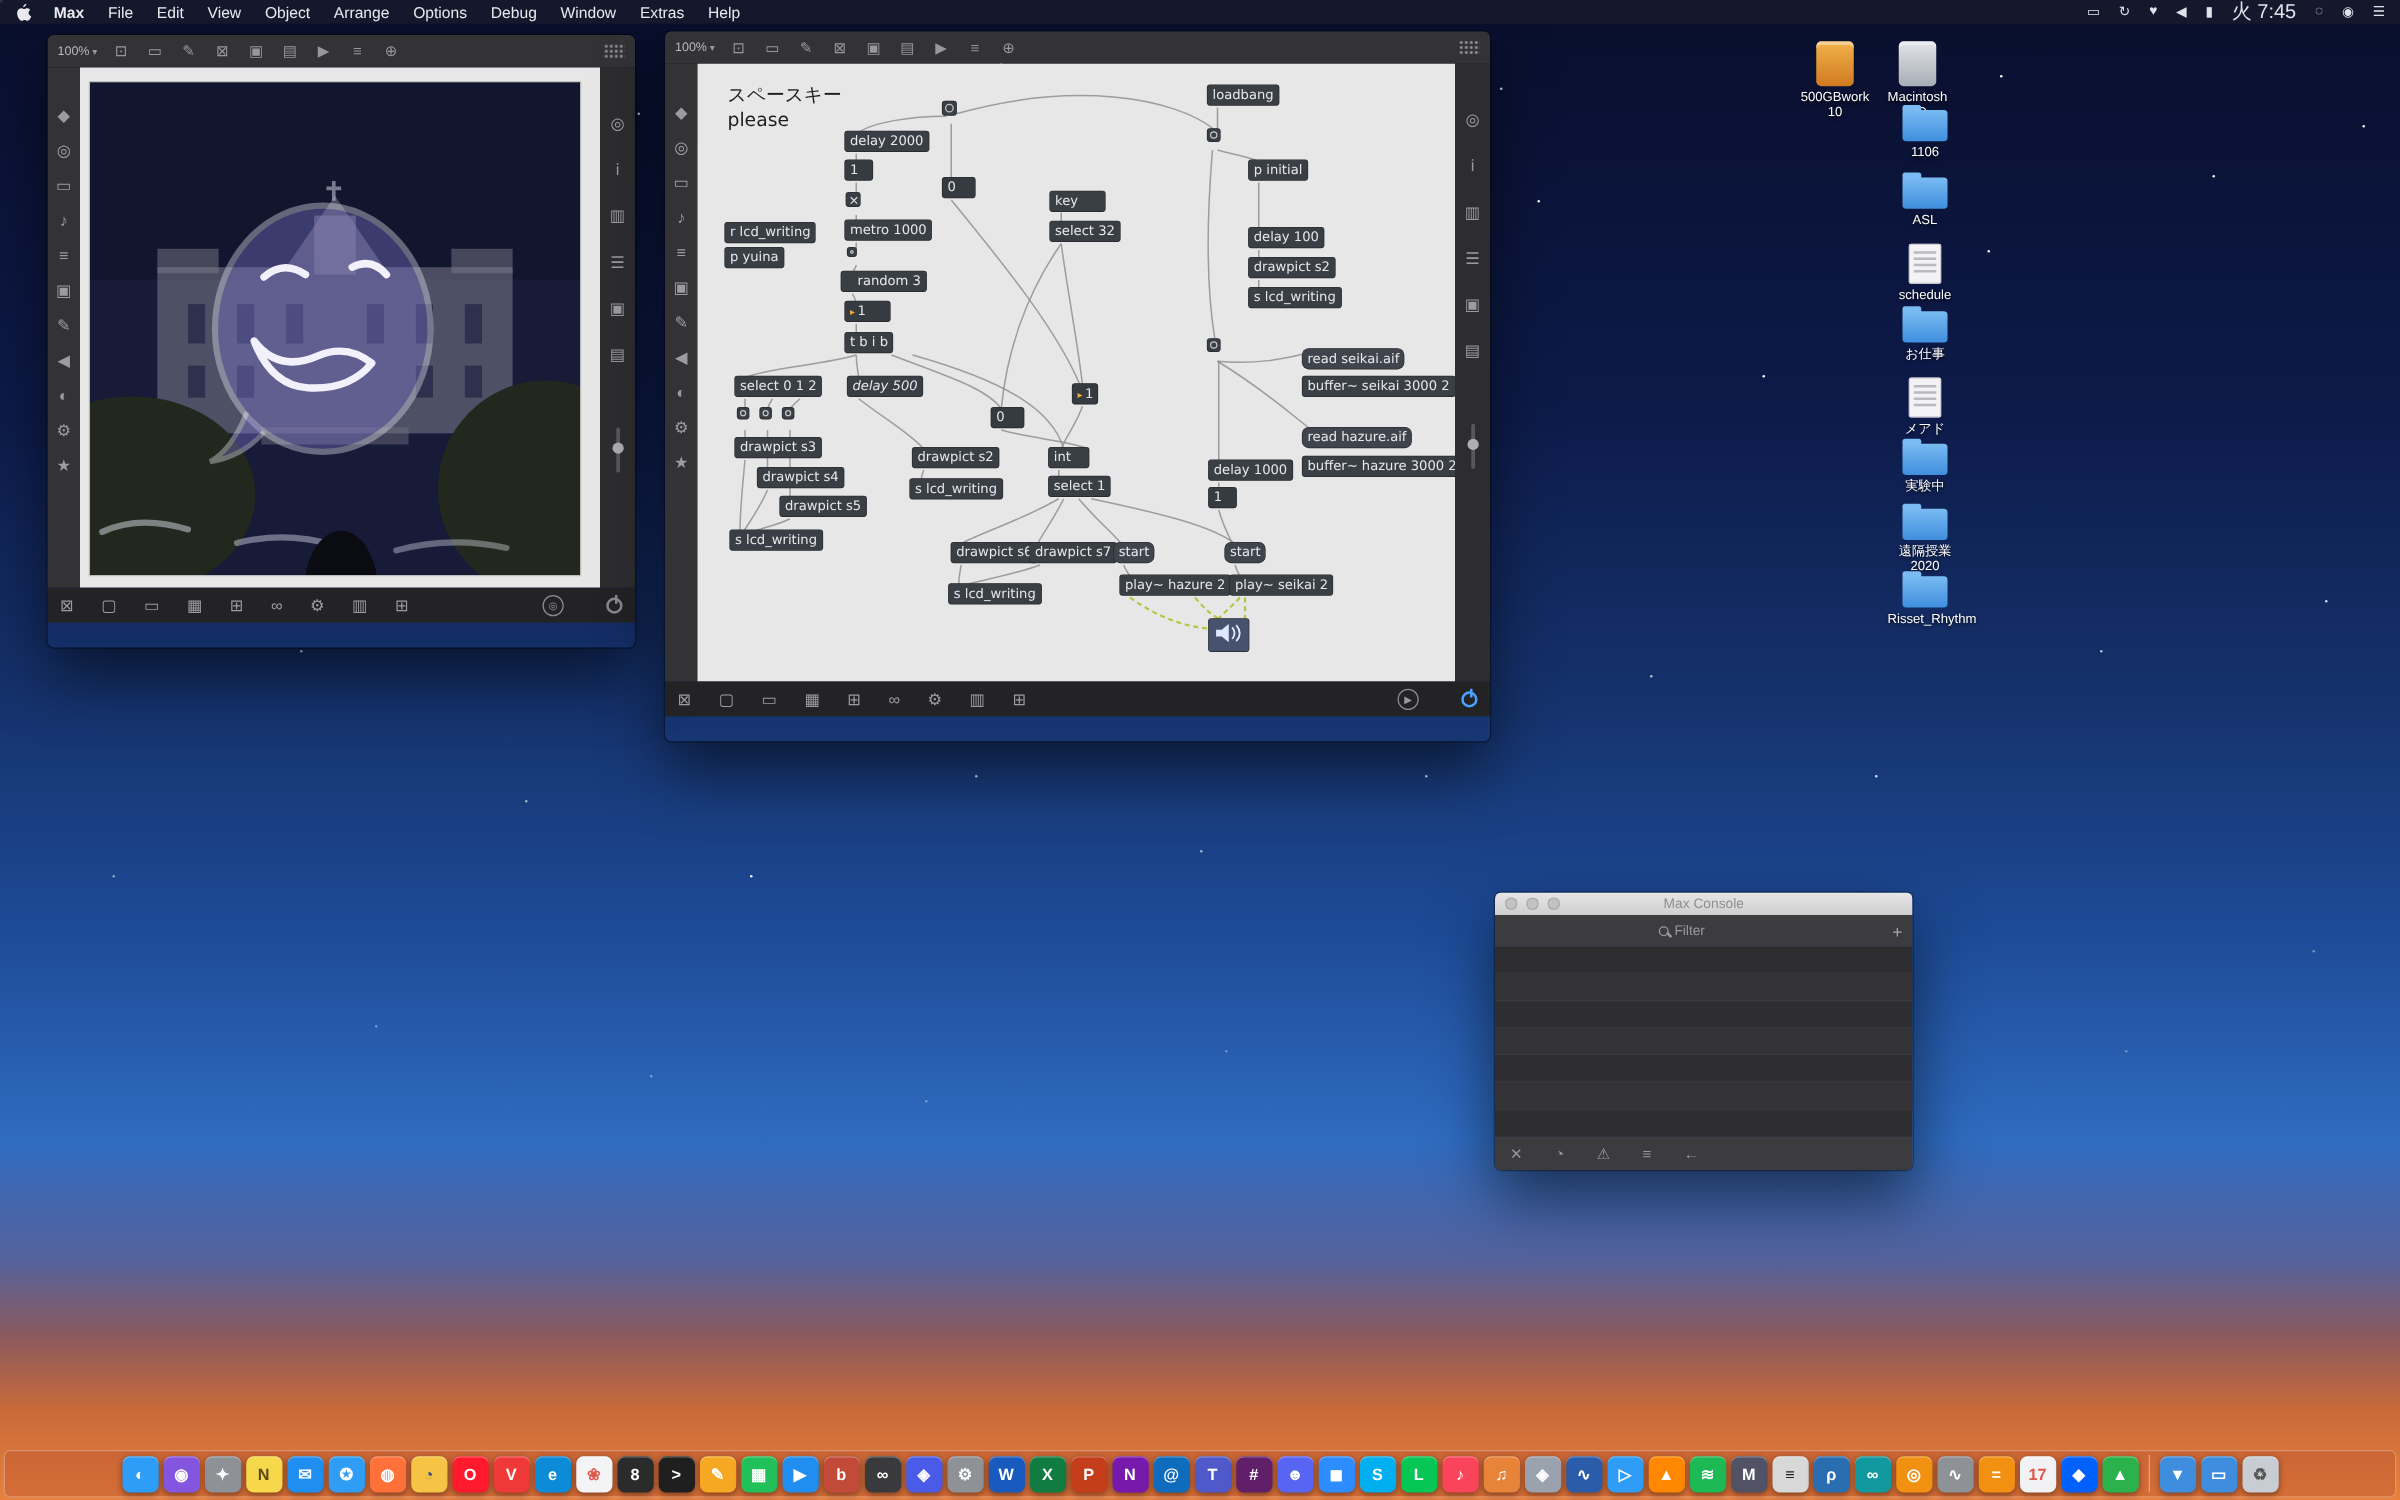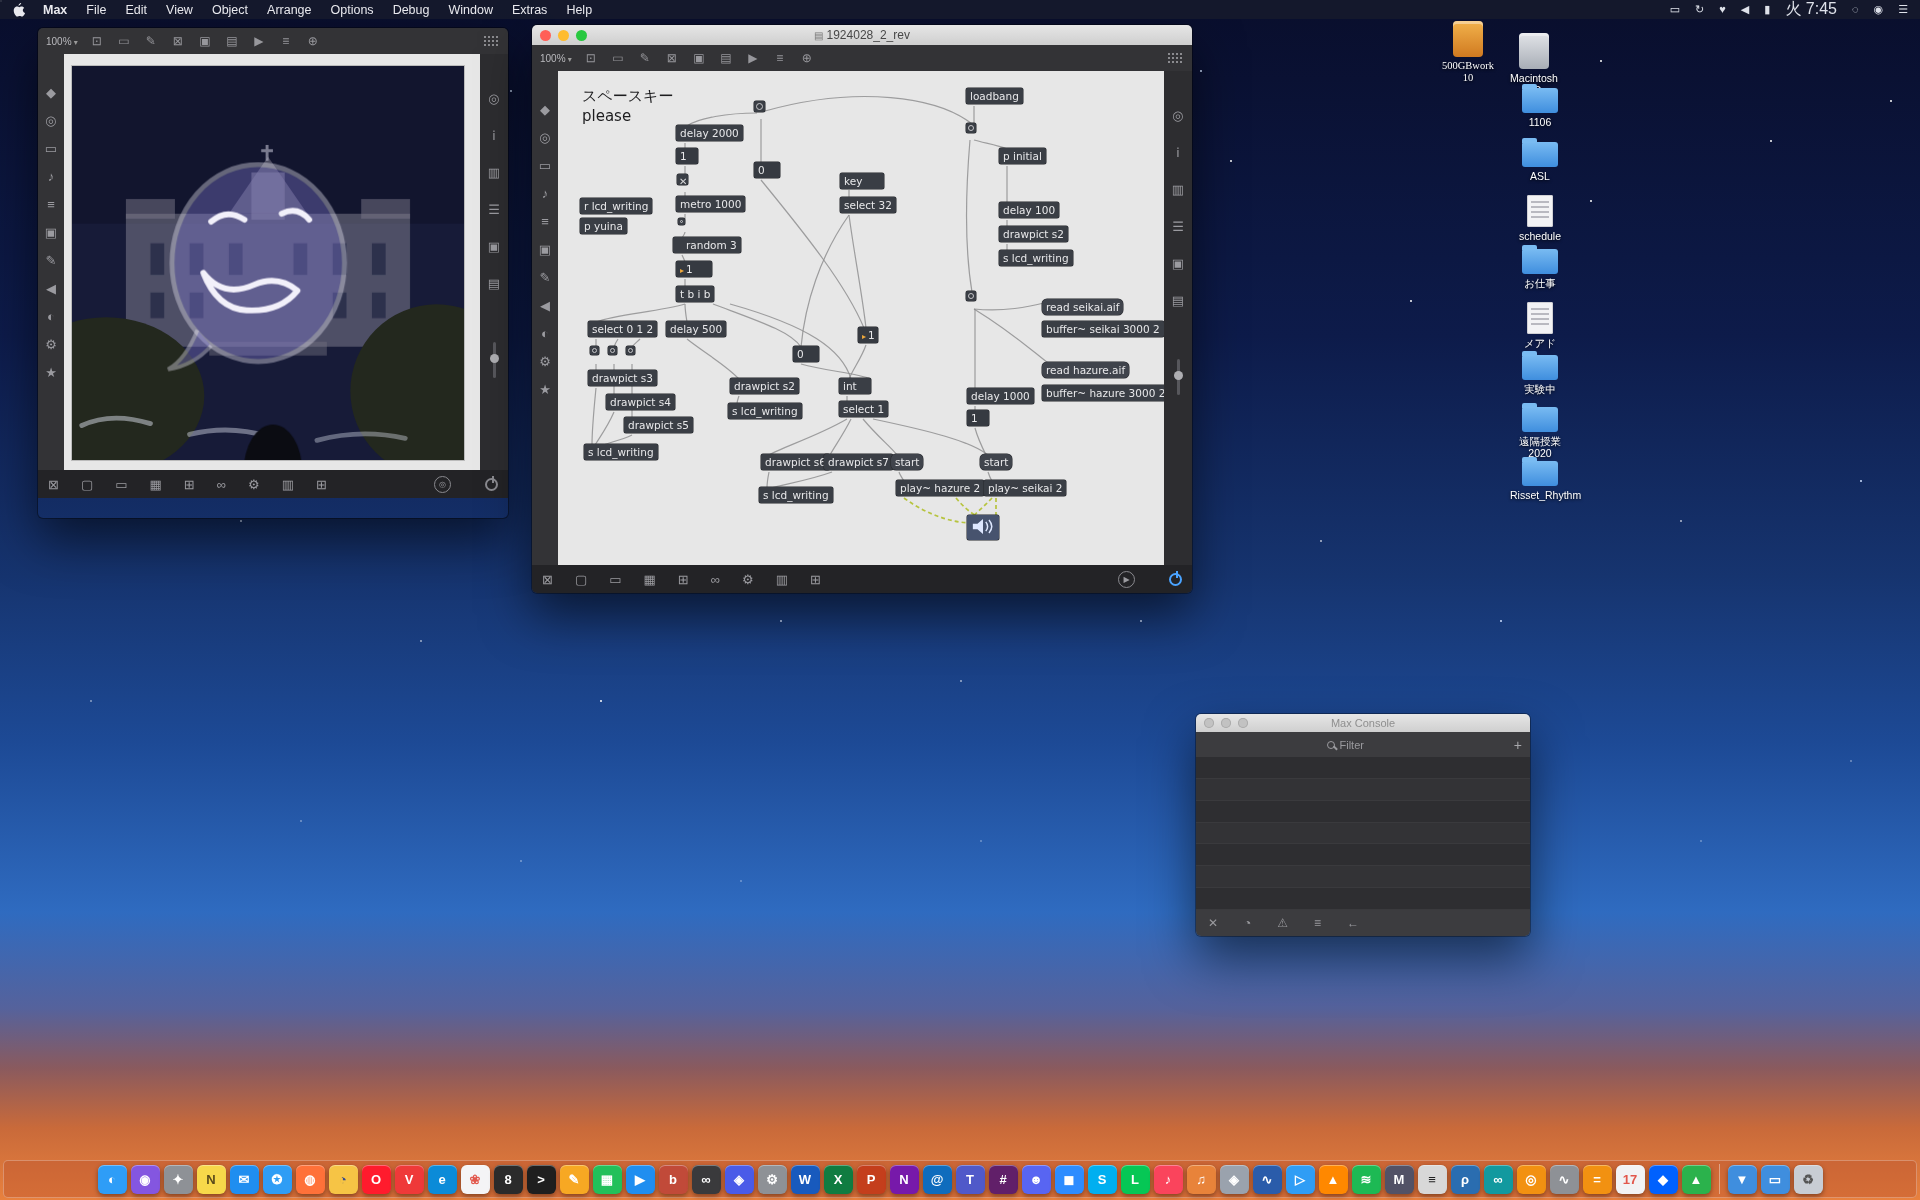--- a/index.html
+++ b/index.html
@@ -230,28 +230,20 @@
         <span class="bbi">⚙</span>
         <span class="bbi">▥</span>
         <span class="bbi">⊞</span>
       </span>
     <span class="play-circle">◎</span>
     <span class="power-btn gray" style="margin-left:18px;"></span>
   </div>
 </div>
 
 <div class="window" id="win-patch" style="left:532px;top:25px;width:660px;height:568px;">
-  <div class="titlebar">
-    <div class="lights">
-      <span class="light red"></span>
-      <span class="light yellow"></span>
-      <span class="light green"></span>
-    </div>
-    <span class="wtitle"><span class="doc-glyph">▤</span><span>1924028_2_rev</span></span>
-  </div>
   <div class="max-toolbar">
     <span class="zoom">100%</span>
     <span style="display:flex;gap:11px;">
         <span class="tbi">⊡</span>
         <span class="tbi">▭</span>
         <span class="tbi">✎</span>
         <span class="tbi">⊠</span>
         <span class="tbi">▣</span>
         <span class="tbi">▤</span>
         <span class="tbi">▶</span>
@@ -353,21 +345,21 @@
         <div class="pbox obj" style="left: 30px; top: 250px;">select 0 1 2</div>
         <div class="pbox bang" style="left: 32px; top: 275px; width: 9px; height: 9px; padding: 2px;">
           <span class="bang-dot" style="width: 5px; height: 5px;"></span>
         </div>
         <div class="pbox bang" style="left: 50px; top: 275px; width: 9px; height: 9px; padding: 2px;">
           <span class="bang-dot" style="width: 5px; height: 5px;"></span>
         </div>
         <div class="pbox bang" style="left: 68px; top: 275px; width: 9px; height: 9px; padding: 2px;">
           <span class="bang-dot" style="width: 5px; height: 5px;"></span>
         </div>
-        <div class="pbox obj" style="left: 108px; top: 250px;">delay 500</div>
+        <div class="pbox obj" style="left: 120px; top: 250px; font-style: italic;">delay 500</div>
         <div class="pbox obj" style="left: 30px; top: 299px;">drawpict s3</div>
         <div class="pbox obj" style="left: 48px; top: 323px;">drawpict s4</div>
         <div class="pbox obj" style="left: 66px; top: 346px;">drawpict s5</div>
         <div class="pbox obj" style="left: 26px; top: 373px;">s lcd_writing</div>
         <div class="pbox obj" style="left: 172px; top: 307px;">drawpict s2</div>
         <div class="pbox obj" style="left: 170px; top: 332px;">s lcd_writing</div>
         <div class="pbox obj" style="left: 282px; top: 102px; width: 44px;">key</div>
         <div class="pbox obj" style="left: 282px; top: 126px;">select 32</div>
         <div class="pbox num" style="left: 300px; top: 256px; width: 20px;"><span class="tri">▸</span>1</div>
         <div class="pbox num" style="left: 235px; top: 275px; width: 26px;">0</div>
@@ -457,21 +449,21 @@
   <div class="console-bottom">
       <span class="cbi">✕</span>
       <span class="cbi">◔</span>
       <span class="cbi">⚠</span>
       <span class="cbi">≡</span>
       <span class="cbi">←</span>
     </div>
 </div>
 
 <div id="desktop-icons">
-    <div class="dicon" style="left: 1438px; top: 21px; font-family: Liberation Serif, serif;">
+    <div class="dicon" style="left: 1438px; top: 33px;">
       <div class="glyphbox drive orange"></div>
       <div>500GBwork 10</div>
     </div>
     <div class="dicon" style="left: 1504px; top: 33px;">
       <div class="glyphbox drive silver"></div>
       <div>Macintosh HD</div>
     </div>
     <div class="dicon" style="left: 1510px; top: 88px;">
       <div class="glyphbox folder"></div>
       <div>1106</div>

